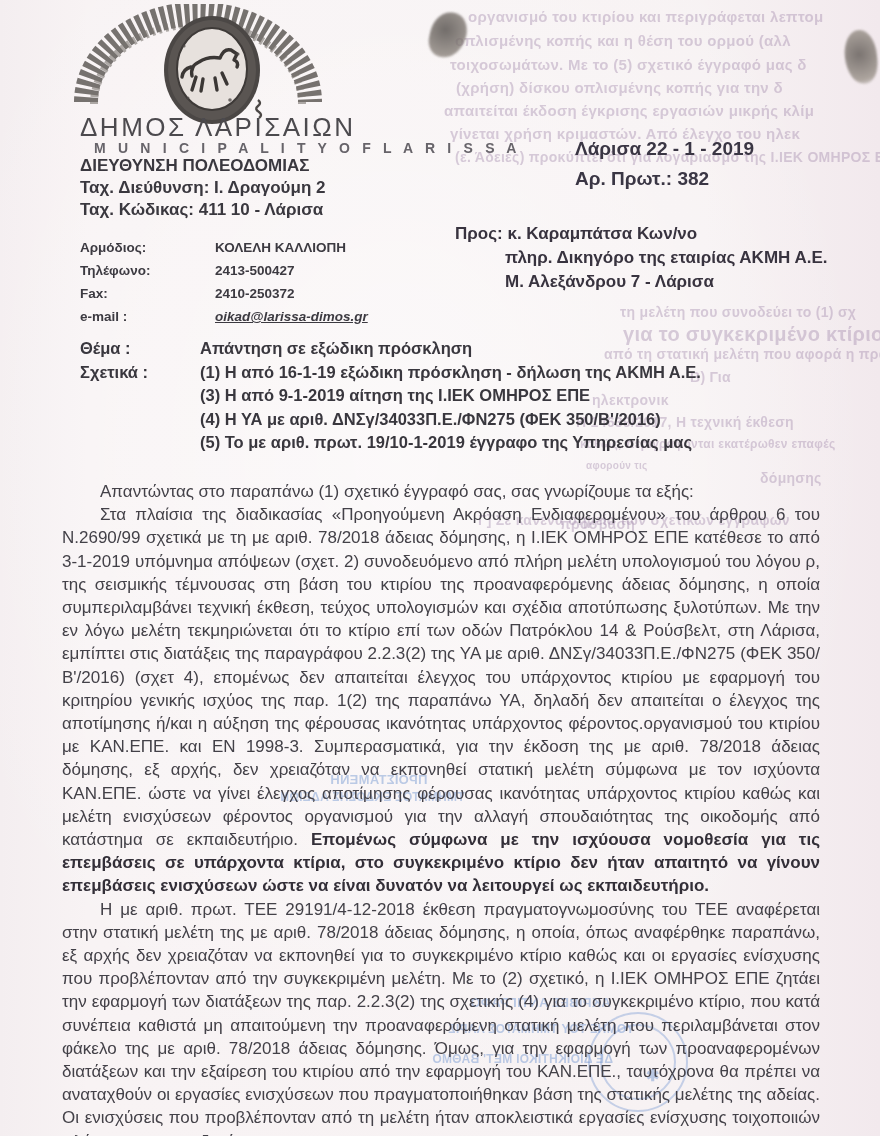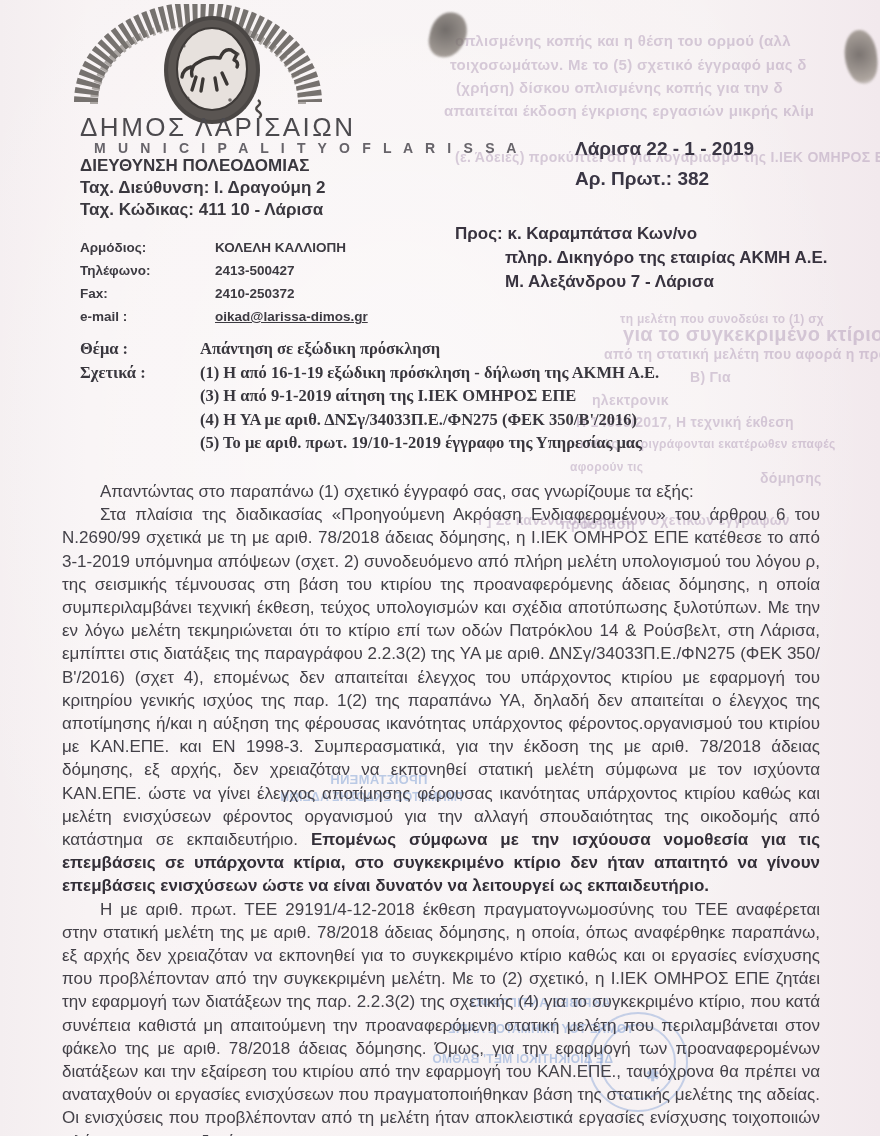--- a/index.html
+++ b/index.html
@@ -22,56 +22,58 @@
   .smudge{position:absolute;opacity:.78;filter:blur(1px);}
   
   .logo-wrap{left:72px;top:4px;width:252px;height:142px;}
   .gr-name{left:80px;top:112px;font-size:26px;letter-spacing:2.5px;color:#4c4a4e;font-weight:400;}
   .en-name{left:94px;top:140px;font-size:14px;font-weight:bold;letter-spacing:4.2px;color:#67646a;}
   
   .dept{left:80px;top:155px;font-weight:bold;font-size:17px;line-height:22px;color:#3a383f;}
   .contact{left:80px;top:236px;font-size:13.5px;line-height:23px;font-weight:bold;color:#3c3a41;}
   .contact .row{display:flex;}
   .contact .lbl{width:135px;}
-  .contact .val.email{text-decoration:underline;}
+  .contact .val.email{text-decoration:underline;font-style:italic;}
   
   .city-date{left:575px;top:138px;font-size:19px;font-weight:bold;color:#3a3644;}
   .protocol{left:575px;top:168px;font-size:19px;font-weight:bold;color:#3a3644;}
   .to-block{left:455px;top:222px;font-size:17px;font-weight:bold;line-height:24px;color:#38333f;}
   .to-block .ind{padding-left:50px;}
   
   .subject{left:80px;top:337px;font-size:16.5px;line-height:23.5px;font-weight:bold;color:#39373e;}
-  .subject .grid{display:grid;grid-template-columns:120px auto;font-family:Liberation Serif, serif;}
+  .subject .grid{display:grid;grid-template-columns:120px auto;}
   
   .body-text{left:62px;top:480px;width:758px;font-size:17px;line-height:23.2px;text-align:justify;color:#434148;}
   .body-text p{margin:0;text-indent:38px;}
   .body-text b{color:#332f38;}
 </style>
 </head>
 <body>
 
 <div class="paper">
 
   <div id="bleed-layer">
     <div class="stamp-ring" style="left:588px;top:1012px;width:96px;height:96px;"></div>
     <div class="stamp-ring" style="left:600px;top:1024px;width:72px;height:72px;"></div>
     <div class="bleed-line bleed-blue" style="left:646px;top:1066px;font-size:16px;">✱</div>
+  <div class="bleed-line bleed-purple" style="left: 468px; top: 8px; font-size: 15px;">οργανισμό του κτιρίου και περιγράφεται λεπτομ</div>
       <div class="bleed-line bleed-purple" style="left: 455px; top: 32px; font-size: 15px;">οπλισμένης κοπής και η θέση του ορμού (αλλ</div>
       <div class="bleed-line bleed-purple" style="left: 450px; top: 56px; font-size: 15px;">τοιχοσωμάτων. Με το (5) σχετικό έγγραφό μας δ</div>
       <div class="bleed-line bleed-purple" style="left: 456px; top: 79px; font-size: 15px;">(χρήση) δίσκου οπλισμένης κοπής για την δ</div>
       <div class="bleed-line bleed-purple" style="left: 444px; top: 102px; font-size: 15px;">απαιτείται έκδοση έγκρισης εργασιών μικρής κλίμ</div>
+      <div class="bleed-line bleed-purple" style="left: 450px; top: 125px; font-size: 15px;">γίνεται χρήση κριμαστών. Από έλεγχο του ηλεκ</div>
       <div class="bleed-line bleed-purple" style="left: 455px; top: 149px; font-size: 14px;">(ε. Άδειες) προκύπτει ότι για λογαριασμό της Ι.ΙΕΚ ΟΜΗΡΟΣ ΕΠΕ</div>
-      <div class="bleed-line bleed-purple" style="left: 620px; top: 312px; font-size: 12px;">τη μελέτη που συνοδεύει το (1) σχ</div>
+      <div class="bleed-line bleed-purple" style="left: 620px; top: 304px; font-size: 14px;">τη μελέτη που συνοδεύει το (1) σχ</div>
       <div class="bleed-line bleed-purple" style="left: 600px; top: 323px; font-size: 20px; margin-left: 23px;">για το συγκεκριμένο κτίριο. Επιπλέον, ο</div>
       <div class="bleed-line bleed-purple" style="left: 604px; top: 346px; font-size: 14px;">από τη στατική μελέτη που αφορά η πραγ</div>
       <div class="bleed-line bleed-purple" style="left: 690px; top: 369px; font-size: 14px;">Β) Για</div>
       <div class="bleed-line bleed-purple" style="left: 592px; top: 392px; font-size: 14px;">ηλεκτρονικ</div>
       <div class="bleed-line bleed-purple" style="left: 576px; top: 414px; font-size: 14px;">Η 14639/2017, Η τεχνική έκθεση</div>
       <div class="bleed-line bleed-purple" style="left: 580px; top: 437px; font-size: 12px;">καθώς, περιγράφονται εκατέρωθεν επαφές</div>
-      <div class="bleed-line bleed-purple" style="left: 570px; top: 460px; font-size: 12px;">αφορούν τις</div>
+      <div class="bleed-line bleed-purple" style="left: 586px; top: 460px; font-size: 10px;">αφορούν τις</div>
       <div class="bleed-line bleed-purple" style="left: 760px; top: 470px; font-size: 14px;">δόμησης</div>
       <div class="bleed-line bleed-purple" style="left: 478px; top: 493px; font-size: 14px; margin-top: 19px;">Γ] Σε κανένα σημείο των σχετικών εγγράφων</div>
       <div class="bleed-line bleed-purple" style="left: 560px; top: 516px; font-size: 14px;">πρόσβαση</div>
       <div class="bleed-line bleed-blue mirrored" style="left: 330px; top: 772px; font-size: 13px;">ΠΡΟΪΣΤΑΜΕΝΗ</div>
       <div class="bleed-line bleed-blue mirrored" style="left: 280px; top: 790px; font-size: 12px;">ΤΜΗΜΑΤΟΣ ΕΚΔΟΣΗΣ ΑΔΕΙΩΝ</div>
       <div class="bleed-line bleed-blue mirrored" style="left: 470px; top: 995px; font-size: 13px;">ΑΚΡΙΒΕΣ ΑΝΤΙΓΡΑΦΟ</div>
       <div class="bleed-line bleed-blue mirrored" style="left: 448px; top: 1022px; font-size: 12px;">ΥΟΜΗΣ ΤΟΥ ΤΜΗΜΑΤΟΣ ΛΑΡΙΣ</div>
       <div class="bleed-line bleed-blue mirrored" style="left: 432px; top: 1052px; font-size: 12px;">ΔΕ ΔΙΟΙΚΗΤΙΚΟΙ ΜΕΤ' ΒΑΘΜΟ</div>
     </div>
 

